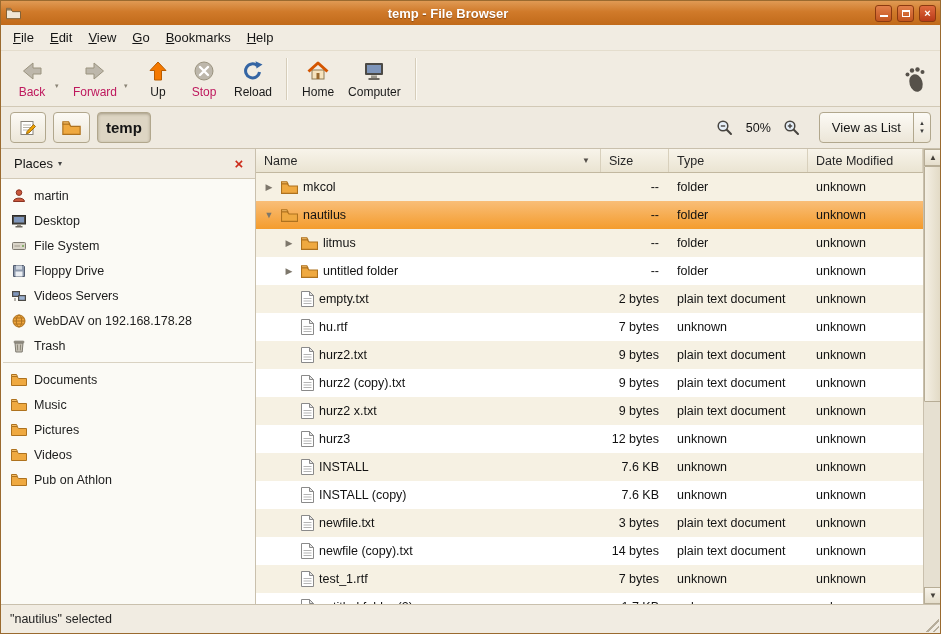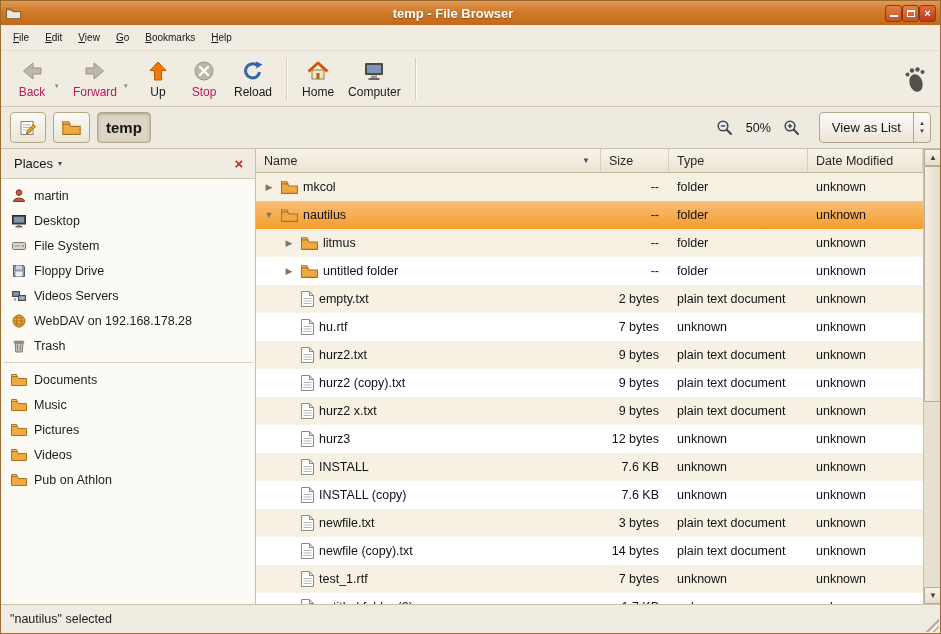--- a/index.html
+++ b/index.html
@@ -1,33 +1,33 @@
 <!DOCTYPE html>
 <html><head>
 <meta charset="utf-8">
 <style>
   html,body{margin:0;padding:0;background:#d8d2c4;}
   body{width:941px;height:634px;font-family:"Liberation Sans",sans-serif;-webkit-font-smoothing:antialiased;}
   *{box-sizing:border-box;}
   .window{width:941px;height:634px;display:flex;flex-direction:column;background:#EFEAE0;border:1px solid #9a6a2f;overflow:hidden;}
 
   
-  .titlebar{height:24px;flex:0 0 24px;display:flex;align-items:center;padding:0 4px;
+  .titlebar{height:24px;flex:0 0 24px;display:flex;align-items:center;padding:0 4px;gap:5px;
     background:linear-gradient(180deg,#E09A54 0%,#D07A2A 45%,#C16A1A 100%);}
   .win-icon{width:16px;height:16px;display:flex;align-items:center;justify-content:center;}
   .titlebar .title{flex:1;text-align:center;color:#fff;font-weight:bold;font-size:13px;text-shadow:0 1px 1px rgba(90,40,0,.55);}
   .win-btn{width:17px;height:17px;border-radius:3px;border:1px solid #8C3A10;display:flex;align-items:center;justify-content:center;
     background:linear-gradient(180deg,#E2804A,#C35520);color:#fff;font-size:11px;font-weight:bold;line-height:1;}
   .win-btn.close{background:linear-gradient(180deg,#E06A3E,#B93A18);}
   .glyph-min{width:8px;height:7px;border-bottom:2px solid #fff;}
   .glyph-max{width:8px;height:7px;border:1px solid #fff;border-top:2px solid #fff;}
 
   
   .menubar{height:26px;flex:0 0 26px;display:flex;align-items:center;background:#F1ECE2;padding:0 4px;border-bottom:1px solid #E4DDCD;}
-  .menu-item{display:inline-block;padding:4px 8px;font-size:10px;color:#151515;}
+  .menu-item{display:inline-block;padding:4px 8px;font-size:13px;color:#151515;}
   .menu-item::first-letter{text-decoration:underline;}
 
   
   .toolbar{height:56px;flex:0 0 56px;display:flex;align-items:center;background:#F1ECE2;padding:2px 8px;border-bottom:1px solid #D2C9B6;}
   .tool-group{display:flex;align-items:center;}
   .tool{display:flex;flex-direction:column;align-items:center;justify-content:center;min-width:46px;height:48px;padding:2px 7px;border-radius:3px;
     font-size:12px;color:#1a1a1a;background:transparent;}
   .tool.disabled{color:#be185d;}
   .tool svg{display:block;margin-bottom:2px;}
   .tool-dd{width:11px;font-size:7px;color:#8a8375;padding-top:14px;}

